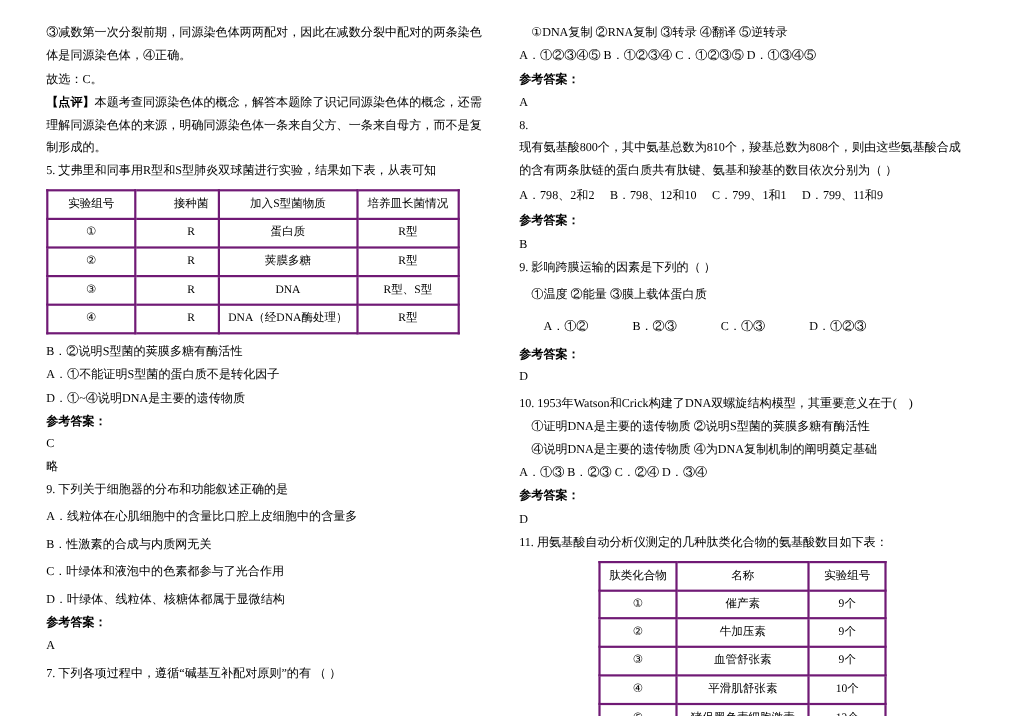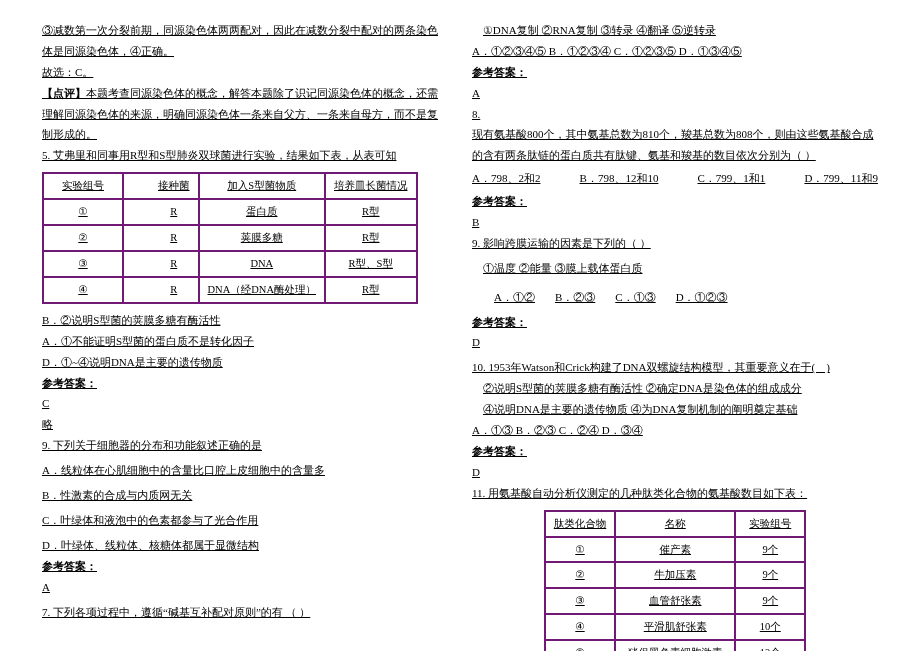--- a/index.html
+++ b/index.html
@@ -7,35 +7,35 @@
       width: 920px;
       height: 651px;
       background: #fff;
       font-family: "SimSun", serif;
       font-size: 11px;
       color: #000;
       display: flex;
       padding: 20px 30px;
       line-height: 1.9;
     }
-    .col { width: 50%; padding: 0 12px; text-decoration: underline; }
+    .col { width: 50%; padding: 0 12px; }
     .col-left { border-right: none; }
     table { border-collapse: collapse; margin: 6px 0; }
     td, th { border: 2px solid #701a75; padding: 2px 8px; text-align: center; font-size: 10.5px; }
     .q5-table td, .q5-table th { min-width: 80px; }
     .q5-table td:nth-child(2) { min-width: 50px; padding-left: 34px; }
     .q5-table td:nth-child(3) { min-width: 120px; }
     .q5-table td:nth-child(4) { min-width: 90px; }
     .q11-table td { min-width: 60px; }
     .q11-table td:nth-child(2) { min-width: 120px; }
     .q11-table td:nth-child(3) { min-width: 70px; }
     .bold { font-weight: bold; }
     .indent { text-indent: 1em; }
-    .options { display: flex; gap: 20px; margin: 4px 0; padding-left: 2em; }
-    .options-tight { display: flex; gap: 14px; margin: 2px 0; justify-content: space-between; }
+    .options { display: flex; gap: 40px; margin: 4px 0; padding-left: 2em; }
+    .options-tight { display: flex; gap: 14px; margin: 2px 0; }
     .spacer { height: 4px; }
     .center-block { display:flex; justify-content:center; }
   </style>
 </head>
 <body>
 
 <div class="col col-left">
   <div>③减数第一次分裂前期，同源染色体两两配对，因此在减数分裂中配对的两条染色体是同源染色体，④正确。</div>
   <div>故选：C。</div>
   <div>
@@ -119,21 +119,21 @@
   <div class="options">
     <span>A．①②</span>
     <span>B．②③</span>
     <span>C．①③</span>
     <span>D．①②③</span>
   </div>
   <div class="bold">参考答案：</div>
   <div>D</div>
   <div class="spacer"></div>
   <div>10. 1953年Watson和Crick构建了DNA双螺旋结构模型，其重要意义在于(　)</div>
-  <div class="indent">②说明S型菌的荚膜多糖有酶活性   ②确定DNA是染色体的组成成分</div>
+  <div class="indent">①证明DNA是主要的遗传物质   ②说明S型菌的荚膜多糖有酶活性</div>
   <div class="indent">④说明DNA是主要的遗传物质   ④为DNA复制机制的阐明奠定基础</div>
   <div>A．①③     B．②③    C．②④    D．③④</div>
   <div class="bold">参考答案：</div>
   <div>D</div>
   <div>11. 用氨基酸自动分析仪测定的几种肽类化合物的氨基酸数目如下表：</div>
   <div class="center-block">
   <table class="q11-table">
     <tbody>
           <tr>
       <td>肽类化合物</td>

